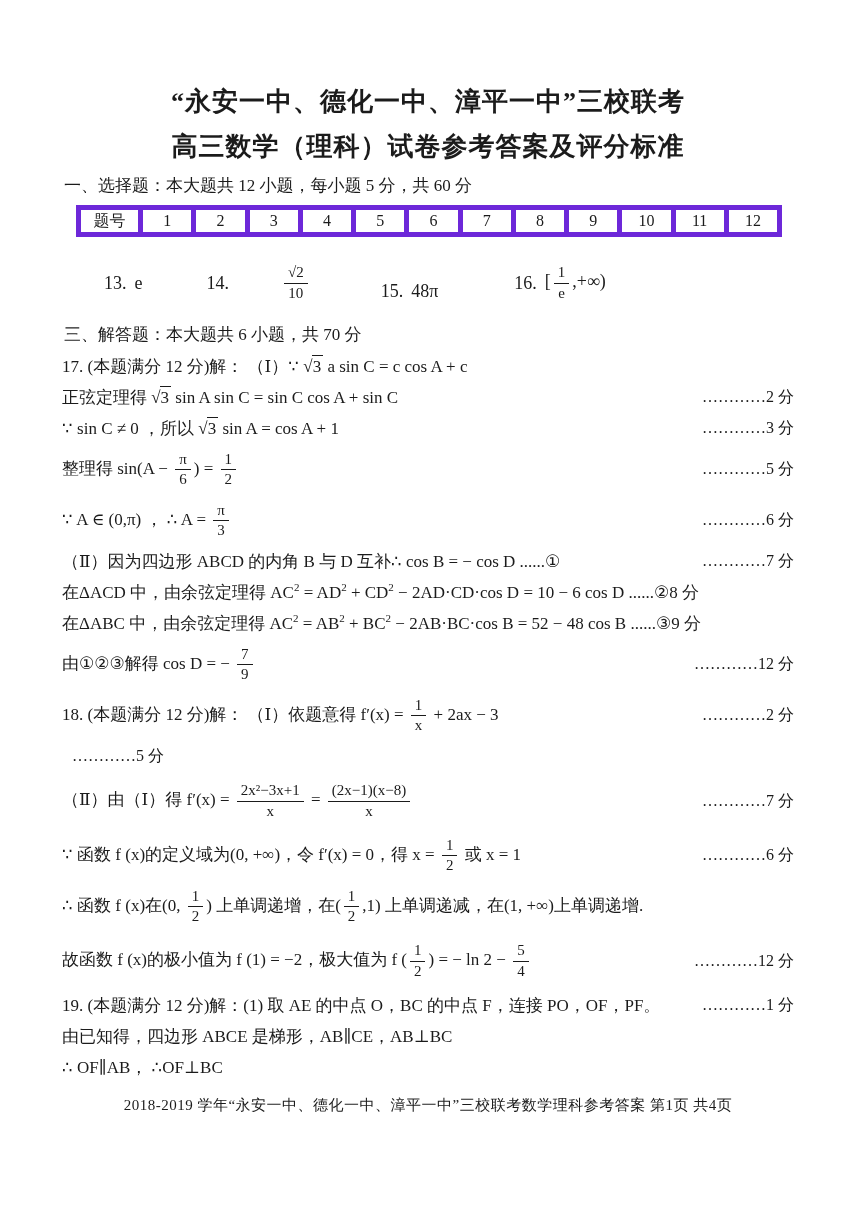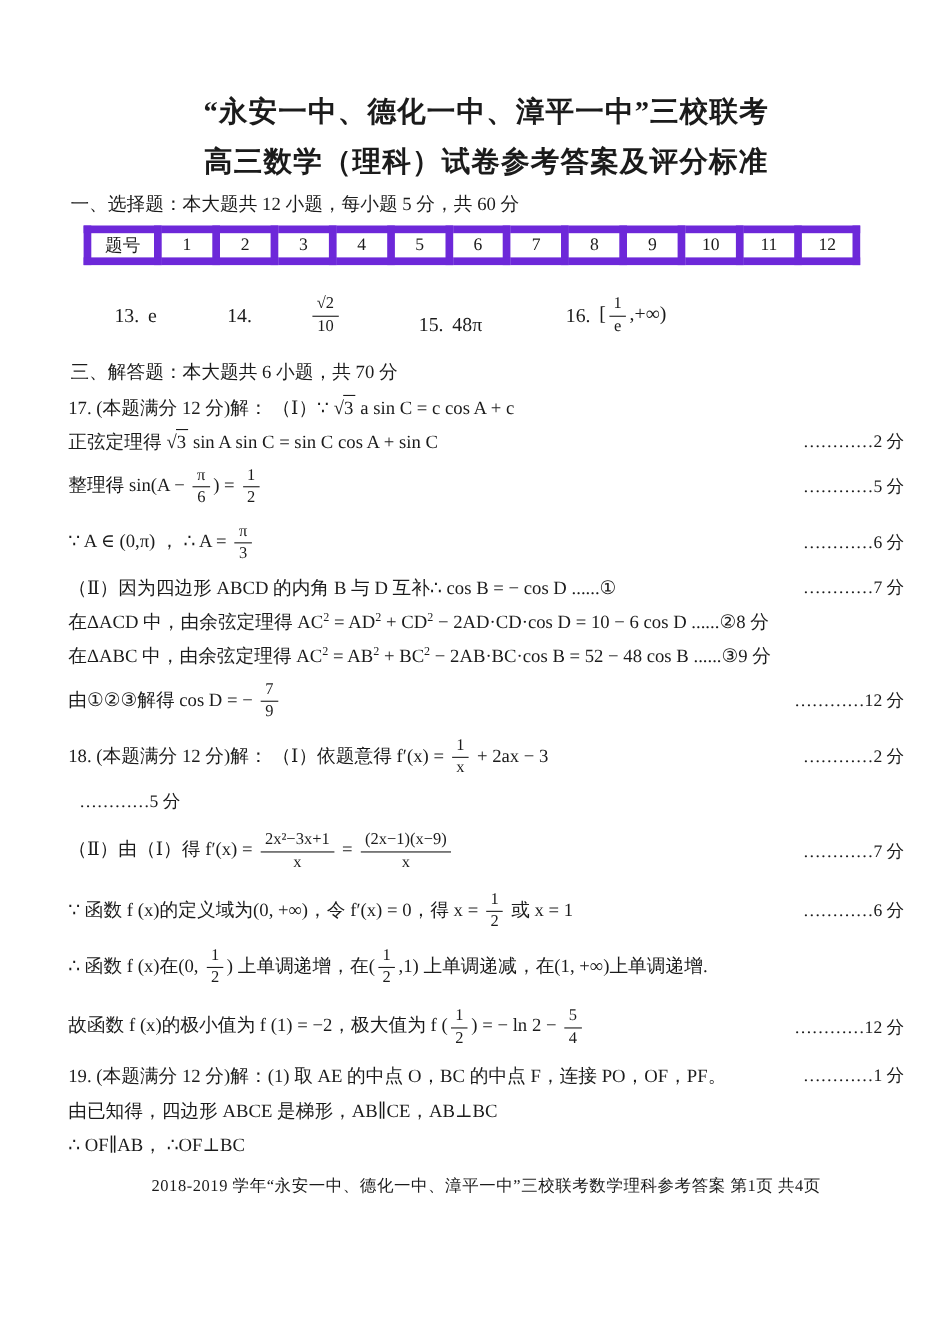--- a/index.html
+++ b/index.html
@@ -1,25 +1,25 @@
 <!DOCTYPE html>
 <html><head>
 <meta charset="utf-8">
 <style>
   html,body{margin:0;padding:0;}
   body{
     width:860px;height:1214px;background:#ffffff;color:#1b1b1b;
     font-family:"Liberation Serif","DejaVu Serif","DejaVu Sans",serif;
     overflow:hidden;
   }
-  .page{box-sizing:border-box;width:860px;height:1214px;padding:84px 38px 0 62px;}
+  .page{box-sizing:border-box;width:860px;height:1214px;padding:84px 66px 0 62px;}
   .title{margin:0 0 10px 0;text-align:center;font-size:26px;font-weight:bold;letter-spacing:1px;}
   .sec-heading{font-size:17px;margin:10px 0 6px 2px;}
   table.answers{border-collapse:collapse;table-layout:fixed;width:706px;margin:8px 0 10px 14px;font-size:16px;}
-  table.answers td{border:7px solid #6d28d9;text-align:center;height:22px;padding:0;}
+  table.answers td{border:5px solid #6d28d9;text-align:center;height:22px;padding:0;}
   table.answers td.hd{width:57px;}
   .fill-row{display:flex;align-items:center;margin:18px 0 12px 42px;font-size:18px;min-height:56px;}
   .fill-item{display:flex;align-items:center;}
   .fi-label{margin-right:8px;}
   .fill-item:nth-child(1){margin-right:64px;}
   .fill-item:nth-child(2){margin-right:70px;gap:44px;}
   .fill-item:nth-child(3){margin-right:76px;margin-top:16px;}
   .line{display:flex;justify-content:space-between;align-items:center;font-size:17px;margin:2px 0;min-height:29px;}
   .line.tall{min-height:49px;}
   .line.xtall{min-height:56px;}
@@ -93,20 +93,24 @@
   <div class="sec-heading">三、解答题：本大题共 6 小题，共 70 分</div>
 
   <div class="line">
     <span class="content">17. (本题满分 12 分)解： （Ⅰ）∵ <span class="sqrt"><span class="rad">√</span><span class="radicand">3</span></span> a sin C = c cos A + c</span>
     <span class="score"></span>
   </div>
   <div class="line">
     <span class="content">正弦定理得 <span class="sqrt"><span class="rad">√</span><span class="radicand">3</span></span> sin A sin C = sin C cos A + sin C</span>
     <span class="score">…………2 分</span>
   </div>
+  <div class="line">
+    <span class="content">∵ sin C ≠ 0 ，所以 <span class="sqrt"><span class="rad">√</span><span class="radicand">3</span></span> sin A = cos A + 1</span>
+    <span class="score">…………3 分</span>
+  </div>
   <div class="line tall">
     <span class="content">整理得 sin(A − <span class="frac">
           <span class="num">π</span>
           <span class="den">6</span>
         </span>) = <span class="frac">
           <span class="num">1</span>
           <span class="den">2</span>
         </span></span>
     <span class="score">…………5 分</span>
   </div>
@@ -145,21 +149,21 @@
     <span class="score">…………2 分</span>
   </div>
   <div class="line">
     <span class="score">…………5 分</span>
   </div>
   <div class="line xtall">
     <span class="content">（Ⅱ）由（Ⅰ）得 f′(x) = <span class="frac">
           <span class="num">2x²−3x+1</span>
           <span class="den">x</span>
         </span> = <span class="frac">
-          <span class="num">(2x−1)(x−9)</span>
+          <span class="num">(2x−1)(x−8)</span>
           <span class="den">x</span>
         </span></span>
     <span class="score">…………7 分</span>
   </div>
   <div class="line tall">
     <span class="content">∵ 函数 f (x)的定义域为(0, +∞)，令 f′(x) = 0，得 x = <span class="frac">
           <span class="num">1</span>
           <span class="den">2</span>
         </span> 或 x = 1</span>
     <span class="score">…………6 分</span>

